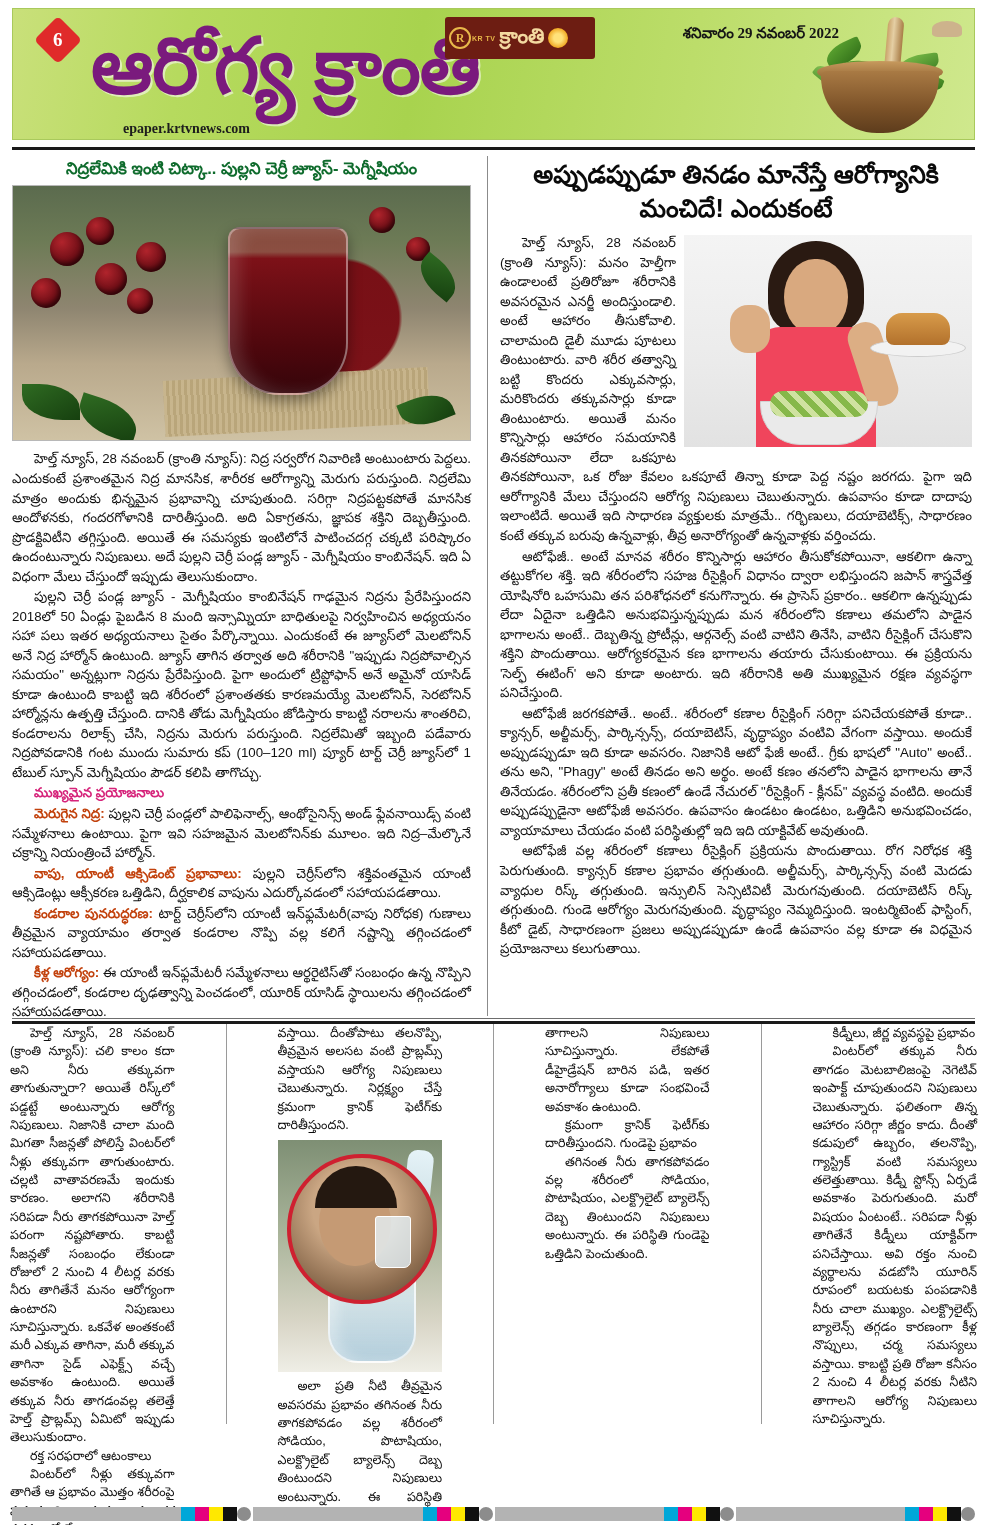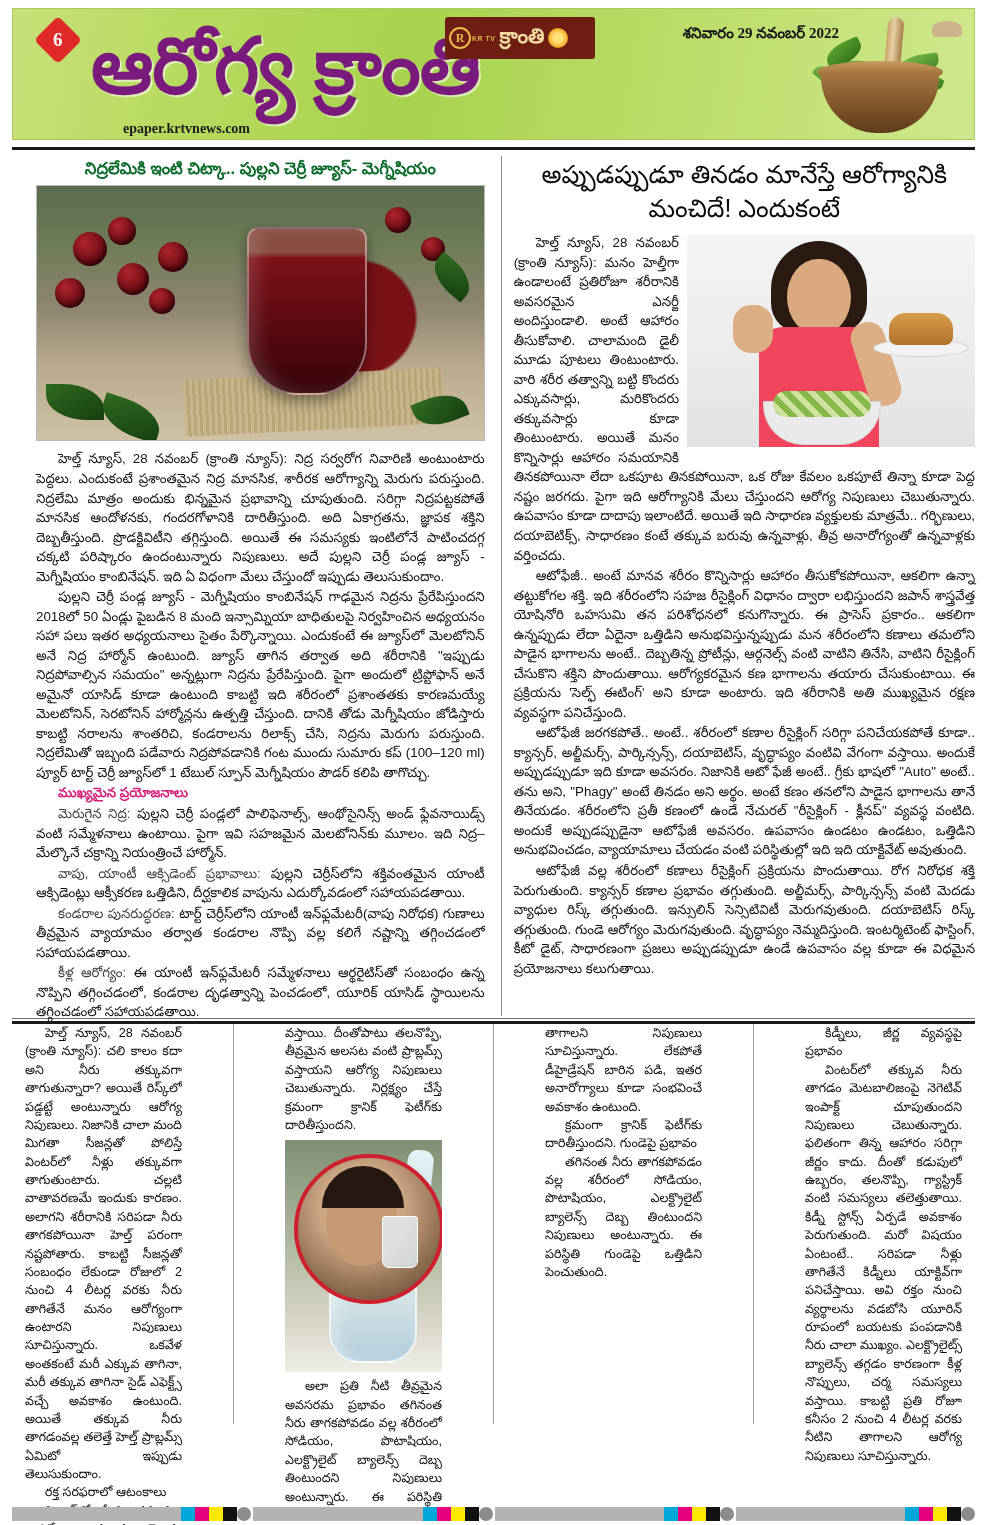--- a/index.html
+++ b/index.html
@@ -165,36 +165,36 @@
   
   .rule-thick { height: 3px; background: #1a1a1a; margin: 7px 12px 0 12px; }
   .rule-thin  { height: 1px; background: #6d6d6d; margin: 2px 12px 0 12px; }
 
   
   .top-zone {
     display: flex;
     margin: 6px 12px 0 12px;
     height: 860px;
   }
-  .col-left-art  { width: 469px; padding-right: 10px; margin-left: 24px; }
+  .col-left-art  { width: 469px; padding-right: 10px; }
   .vdivider      { width: 1px; background: #8b8b8b; margin: 0 6px; flex: none; }
   .col-right-art { width: 478px; padding-left: 6px; }
 
   .head-green {
     color: #0e6b2c;
     font-weight: bold;
     font-size: 16.5px;
     text-align: center;
     line-height: 1.3;
     padding: 2px 0 6px 0;
     font-family: "Liberation Sans", sans-serif;
   }
   .head-black {
     color: #0a0a0a;
-    font-weight: normal;
+    font-weight: bold;
     font-size: 25px;
     text-align: center;
     line-height: 1.34;
     padding: 2px 4px 8px 4px;
     font-family: "Liberation Sans", sans-serif;
   }
 
   .photo-cherry {
     width: 100%;
     height: 256px;
@@ -254,35 +254,35 @@
   .bodytext {
     font-size: 13.3px;
     line-height: 1.47;
     text-align: justify;
     color: #101010;
     font-family: "Liberation Sans", sans-serif;
     margin-bottom: 1px;
   }
   .bodytext.indent { text-indent: 22px; }
   .subhead-pink  { color:#d6237a; font-weight:bold; }
-  .subhead-green { color:#404040; font-weight:normal; }
+  .subhead-green { color:#c2410c; font-weight:bold; }
 
   
   .bottom-head {
     color: #1a2ea8;
     font-weight: bold;
     font-size: 24px;
     text-align: center;
     padding: 7px 0 8px 0;
     font-family: "Liberation Sans", sans-serif;
     letter-spacing: -0.3px;
   }
   .bottom-zone {
     display: flex;
-    margin: 0 20px;
+    margin: 0 5px;
     height: 400px;
     gap: 46px;
   }
   .bcol { width: 236px; padding: 0 5px; }
   .bdiv { width: 1px; background: #9a9a9a; flex: none; }
 
   .photo-water {
     width: 100%;
     height: 232px;
     margin: 6px 0 5px 0;

